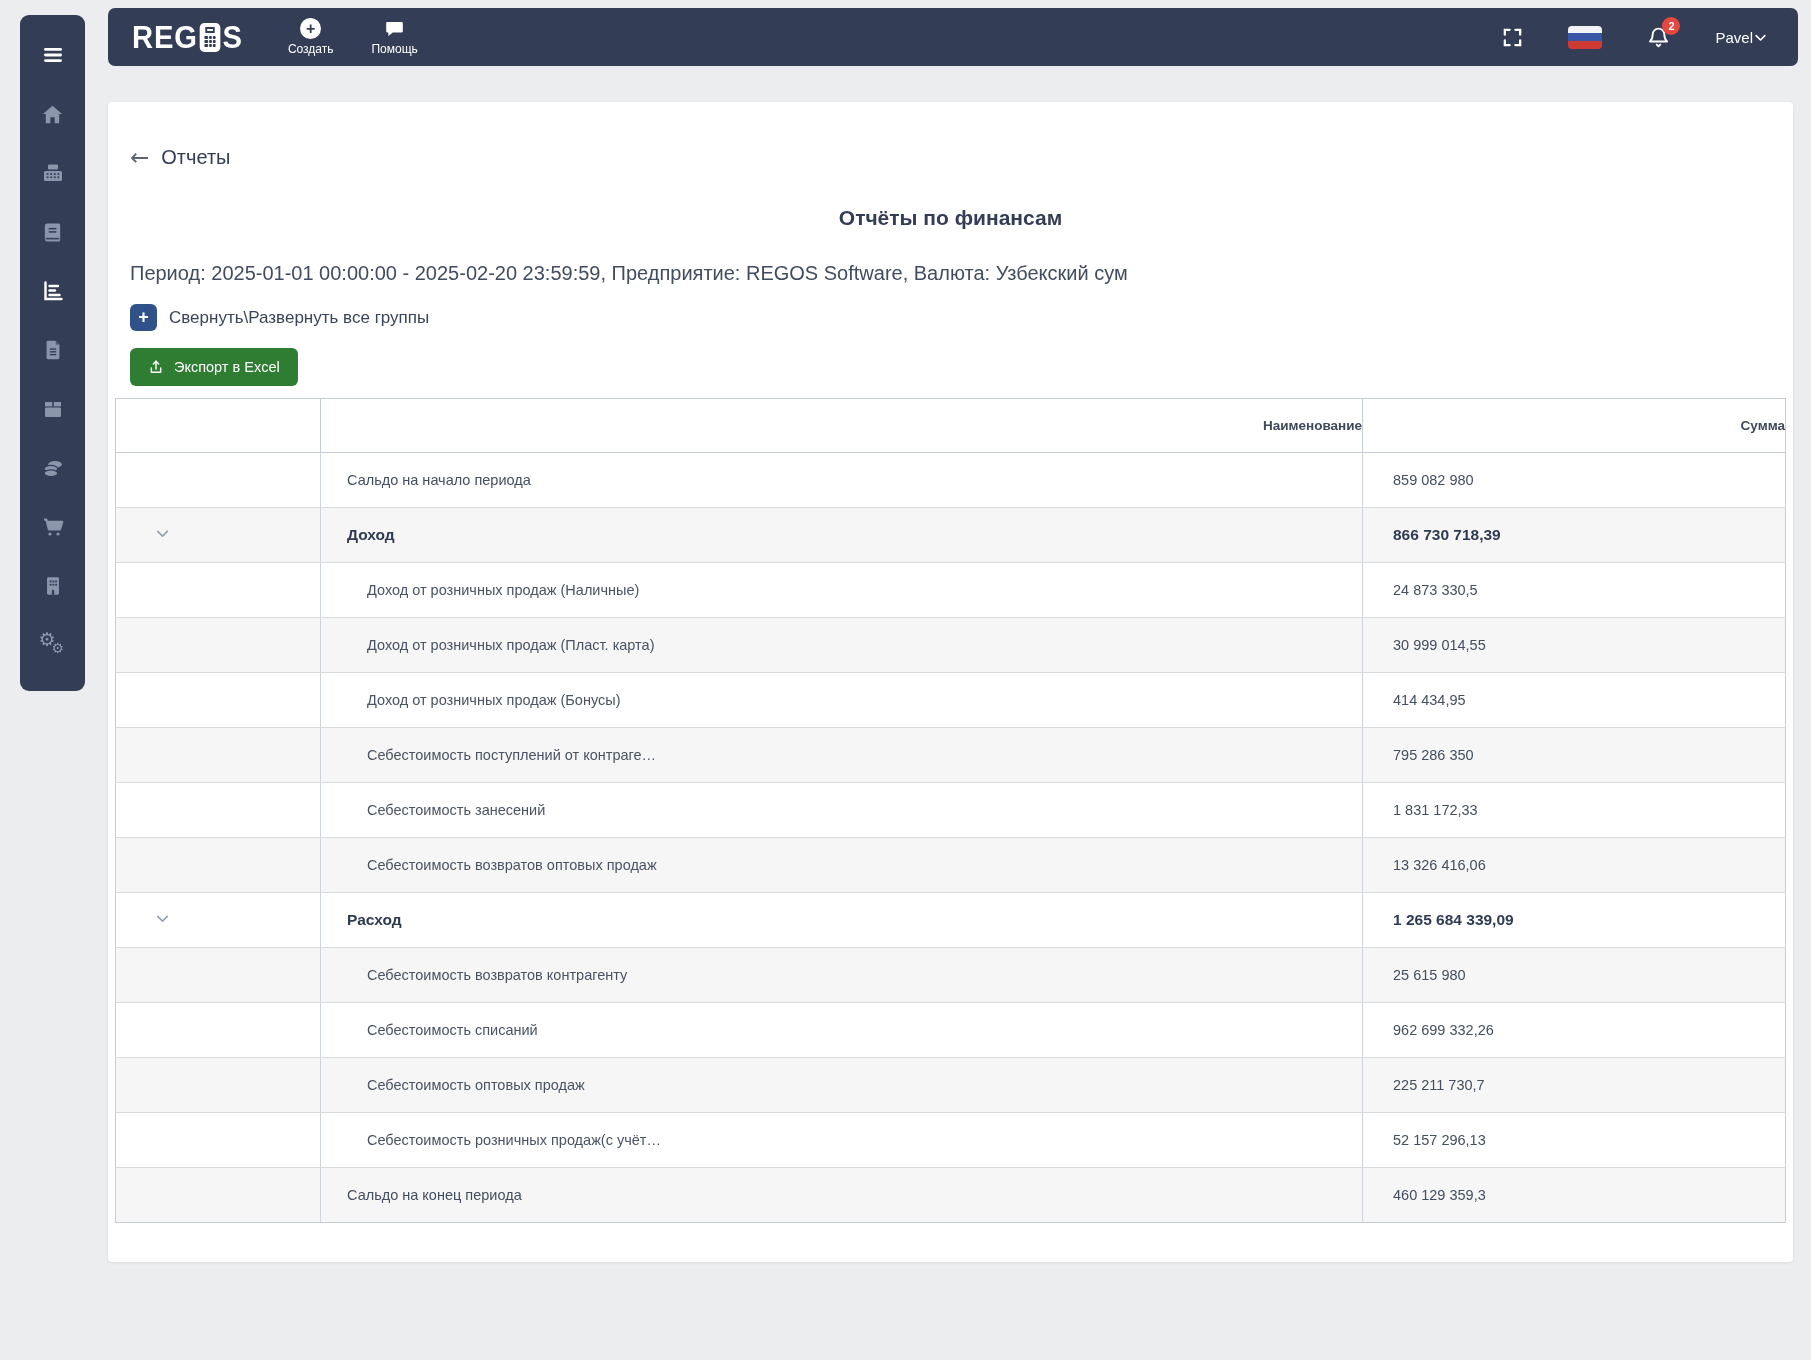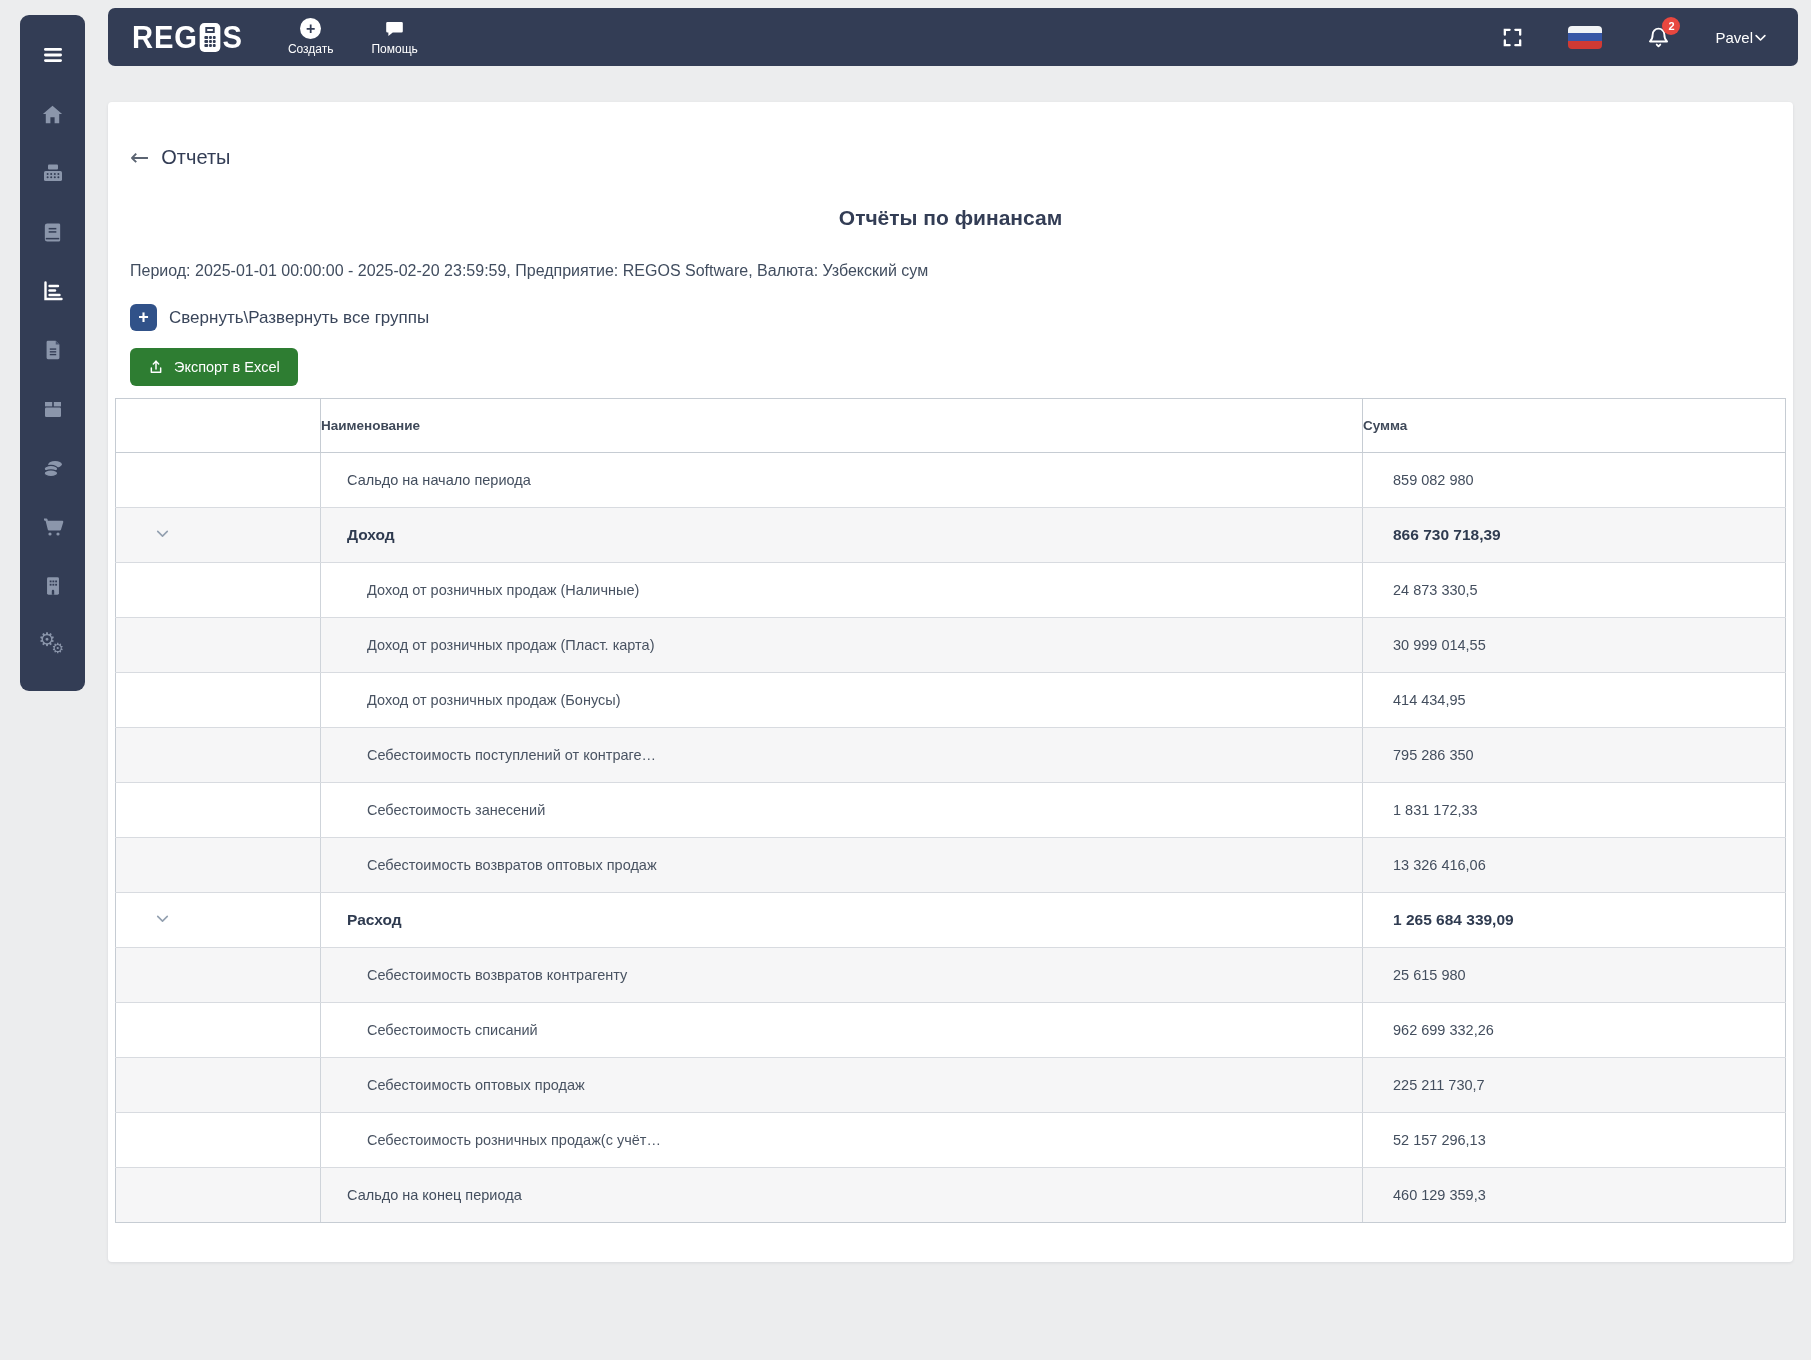--- a/index.html
+++ b/index.html
@@ -63,39 +63,39 @@
 
   
   .card{
     position:absolute; left:108px; top:102px; width:1685px; height:1160px;
     background:var(--card); border-radius:4px; box-shadow:0 1px 3px rgba(40,50,70,.10);
   }
   .back-row{margin:42px 0 0 22px; display:flex; align-items:center; gap:12px; height:26px;}
   .back-arrow{font-size:23px; color:#5b6472; line-height:1; cursor:pointer; font-family:"DejaVu Sans",sans-serif;}
   .back-title{font-size:20px; font-weight:500; color:var(--navy);}
   .report-title{margin-top:36px; height:26px; text-align:center; font-size:21px; font-weight:600; color:var(--navy);}
-  .meta{margin:30px 0 0 22px; height:22px; font-size:16px; color:#414d5f;}
+  .meta{margin:30px 0 0 22px; height:22px; font-size:20px; color:#414d5f;}
   .collapse-row{margin:20px 0 0 22px; height:27px; display:flex; align-items:center; gap:12px;}
   .collapse-btn{width:27px; height:27px; border:none; border-radius:6px; background:var(--blue-btn);
     color:#fff; font-size:18px; font-weight:700; line-height:1; cursor:pointer;
     display:flex; align-items:center; justify-content:center; padding-bottom:2px;}
   .collapse-label{font-size:17px; color:#39455a;}
   .export-btn{margin:17px 0 0 22px; height:38px; border:none; border-radius:6px; background:var(--green);
     color:#fff; font-size:14.5px; display:flex; align-items:center; gap:10px; padding:0 18px; cursor:pointer;}
 
   
   table.report{margin:12px 7px 0 7px; width:1671px; border-collapse:collapse; table-layout:fixed;}
   .report th, .report td{border:1px solid var(--border-outer); vertical-align:middle;}
   .report td{border-color:var(--border-row);}
   .report td:first-child, .report th:first-child{border-left-color:var(--border-outer);}
   .report td:last-child, .report th:last-child{border-right-color:var(--border-outer);}
   .report tr:last-child td{border-bottom-color:var(--border-outer);}
   .report td{border-left-color:#cfd4da; border-right-color:#cfd4da;}
   .col-toggle{width:205px;} .col-amount{width:423px;}
-  .report th{height:54px; font-size:13.5px; font-weight:600; color:#3f4959; text-align:left; background:#fff;}
+  .report th{height:54px; font-size:13.5px; font-weight:600; color:#3f4959; text-align:right; background:#fff;}
   .report td{height:55px; font-size:14.5px; color:#434e5e; background:#fff;}
   tr.zebra td{background:var(--zebra);}
   td.c-toggle{padding-left:38px;}
   td.c-name{padding-left:26px;}
   td.c-amount{padding-left:30px;}
   tr.sub td.c-name{padding-left:46px; color:#495362;}
   tr.group td.c-name, tr.group td.c-amount{font-weight:700; font-size:15.5px; color:var(--text-dark);}
   .chev{cursor:pointer; display:inline-block;}
 </style>
 </head>

